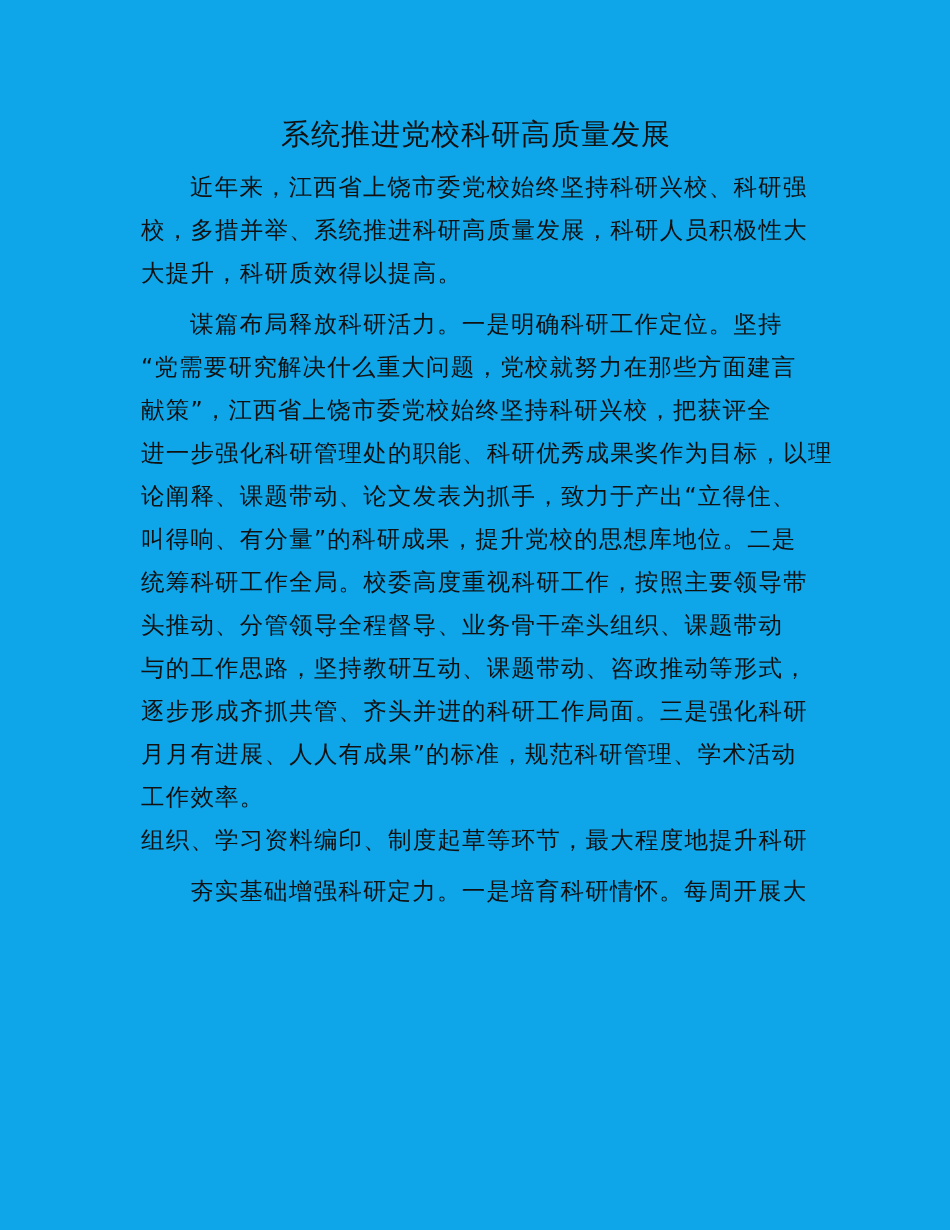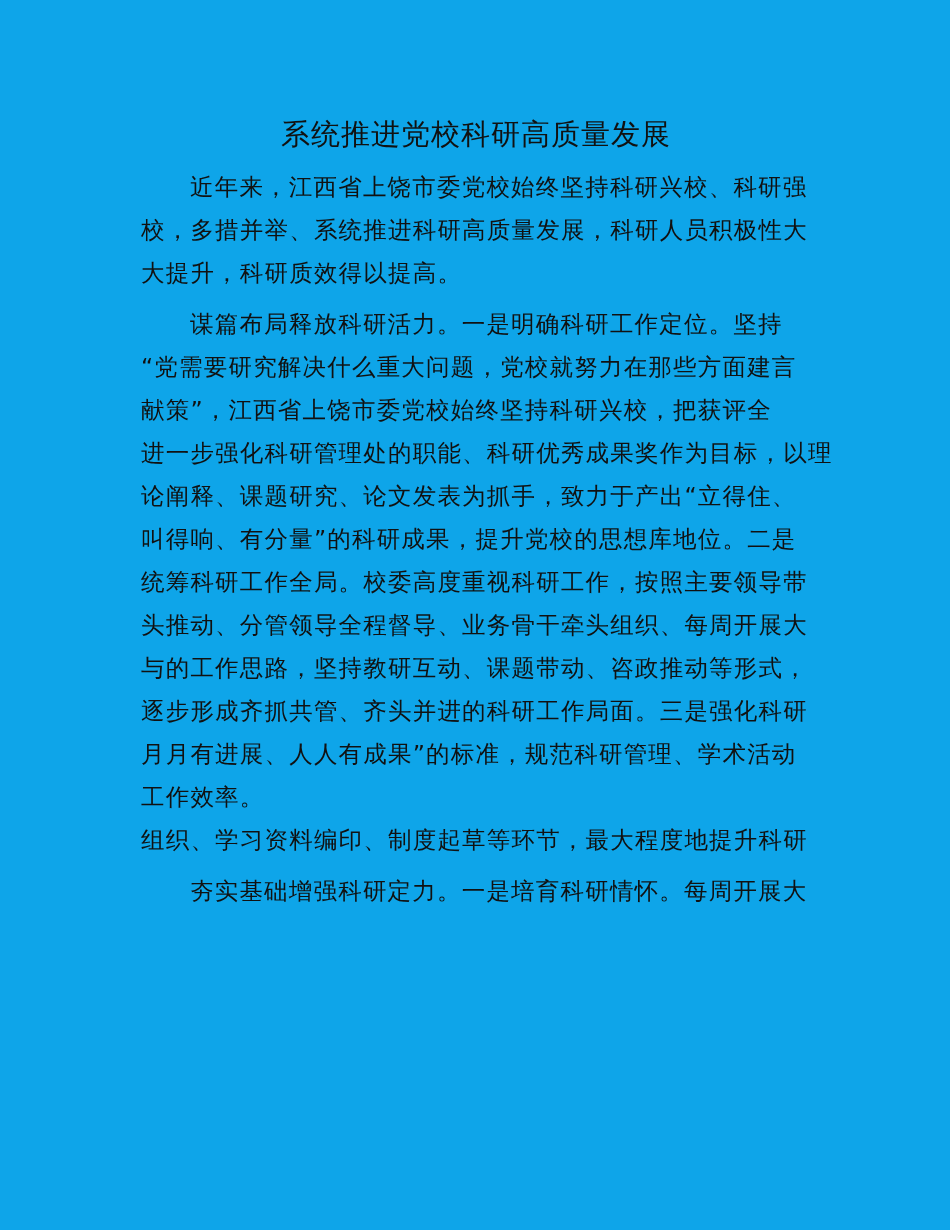--- a/index.html
+++ b/index.html
@@ -72,24 +72,24 @@
       <span class="line">校，多措并举、系统推进科研高质量发展，科研人员积极性大</span>
       <span class="line">大提升，科研质效得以提高。</span>
     </div>
     <span class="para-gap"></span>
 
     <div>
       <span class="line indent">谋篇布局释放科研活力。一是明确科研工作定位。坚持</span>
       <span class="line">“党需要研究解决什么重大问题，党校就努力在那些方面建言</span>
       <span class="line">献策”，江西省上饶市委党校始终坚持科研兴校，把获评全</span>
       <span class="line">进一步强化科研管理处的职能、科研优秀成果奖作为目标，以理</span>
-      <span class="line">论阐释、课题研究、论文发表为抓手，致力于产出“立得住、</span>
+      <span class="line">论阐释、课题带动、论文发表为抓手，致力于产出“立得住、</span>
       <span class="line">叫得响、有分量”的科研成果，提升党校的思想库地位。二是</span>
       <span class="line">统筹科研工作全局。校委高度重视科研工作，按照主要领导带</span>
-      <span class="line">头推动、分管领导全程督导、业务骨干牵头组织、每周开展大</span>
+      <span class="line">头推动、分管领导全程督导、业务骨干牵头组织、课题带动</span>
       <span class="line">与的工作思路，坚持教研互动、课题带动、咨政推动等形式，</span>
       <span class="line">逐步形成齐抓共管、齐头并进的科研工作局面。三是强化科研</span>
       <span class="line">月月有进展、人人有成果”的标准，规范科研管理、学术活动</span>
       <span class="line">工作效率。</span>
       <span class="line">组织、学习资料编印、制度起草等环节，最大程度地提升科研</span>
     </div>
     <span class="para-gap"></span>
 
     <div>
       <span class="line indent">夯实基础增强科研定力。一是培育科研情怀。每周开展大</span>

